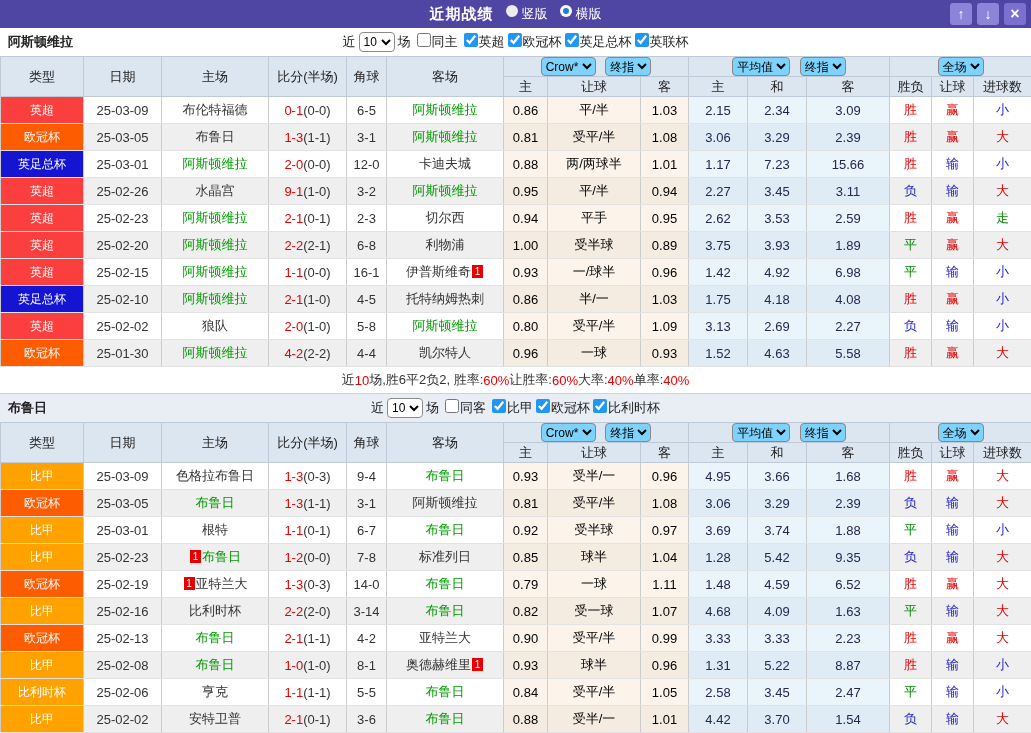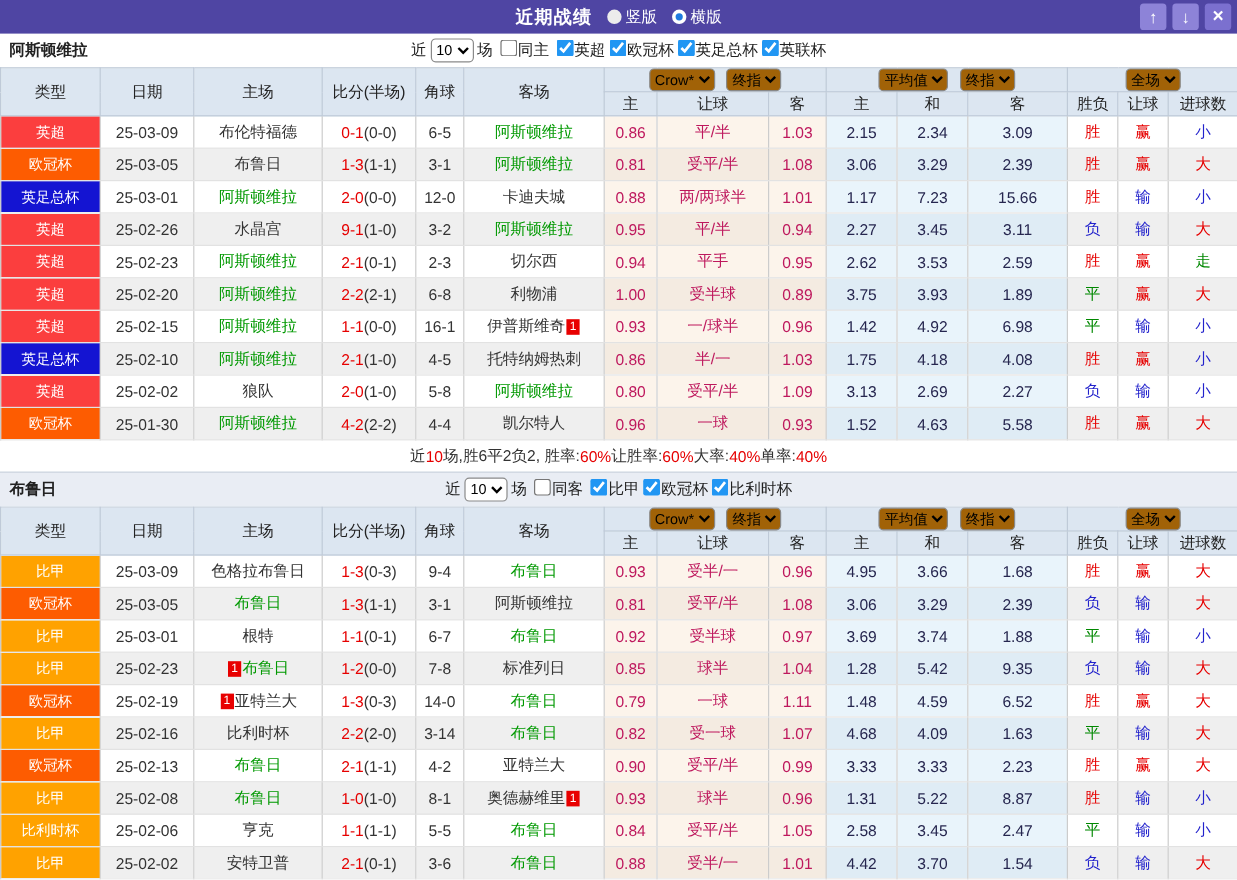--- a/index.html
+++ b/index.html
@@ -1,41 +1,41 @@
 <!DOCTYPE html>
 <html><head>
 <meta charset="utf-8">
 <style>
   html,body{margin:0;padding:0}
   body{width:1031px;font-family:"Liberation Sans","DejaVu Sans",sans-serif;font-size:13px;color:#333;background:#fff}
   
   .topbar{height:28px;background:#4f45a3;position:relative;display:flex;align-items:center;justify-content:center}
   .title{color:#fff;font-weight:bold;font-size:15px;letter-spacing:1px}
-  .radio-opt{display:inline-flex;align-items:center;gap:4px;color:#fff;font-size:13px;margin-left:12px;cursor:pointer}
+  .radio-opt{display:inline-flex;align-items:flex-start;gap:4px;color:#fff;font-size:13px;margin-left:12px;cursor:pointer}
   .radio{width:12px;height:12px;border-radius:50%;background:#ececec;display:inline-block;position:relative}
   .radio.sel{background:#fff}
   .radio.sel::after{content:"";position:absolute;left:3px;top:3px;width:6px;height:6px;border-radius:50%;background:#1e7be0}
   .winbtns{position:absolute;right:5px;top:3px;display:flex;gap:5px}
   .wbtn{width:22px;height:22px;border:none;border-radius:3px;background:#8d83d8;color:#fff;font-size:14px;font-weight:bold;display:flex;align-items:center;justify-content:center;cursor:pointer;padding:0;font-family:inherit}
   .wbtn.close{background:#7b70cf;font-size:16px}
   
   .sec-bar{height:28px;position:relative;display:flex;align-items:center;justify-content:center}
   section:nth-of-type(2) .sec-bar{background:#e9edf4;border-top:1px solid #cdd4df}
   .team{position:absolute;left:8px;font-weight:bold;font-size:13px;color:#222}
   .filter{display:flex;align-items:center;gap:3px;font-size:13px;color:#222}
   .filter select{font-size:12px;height:20px;border:1px solid #8a8a8a;border-radius:4px;background:#fff;font-family:inherit}
   .ck{display:inline-flex;align-items:flex-start;margin-left:3px;cursor:pointer}
   input[type=checkbox]{width:14px;height:14px;accent-color:#2196f3;margin:0 1px 0 0}
   
   table{border-collapse:collapse;table-layout:fixed;width:1031px}
   th{background:#dce6f1;font-weight:normal;border:1px solid #bfcad8;height:19px;font-size:13px;padding:0;color:#222}
-  thead select{font-size:12px;height:19px;border:1px solid #888;border-radius:4px;background:#a16207;margin:0 3px;font-family:inherit}
+  thead select{font-size:12px;height:19px;border:1px solid #888;border-radius:4px;background:#7dd3fc;margin:0 3px;font-family:inherit}
   td{border-left:1px solid #ccc;border-right:1px solid #ccc;border-bottom:1px solid #e2e2e2;height:26px;text-align:center;padding:0;overflow:hidden;white-space:nowrap;color:#333}
   tbody tr:nth-child(even) td{background:#efefef}
-  td.hd{background:#fcf4eb;color:#be185d}
+  td.hd{background:#fcf4eb;color:#000000}
   tbody tr:nth-child(even) td.hd{background:#f4ebe1}
   td.avg{background:#e9f4fb;color:#26264f}
   tbody tr:nth-child(even) td.avg{background:#dfecf5}
   td.c-type{color:#fff;font-size:12px}
   .sc{color:#e60000}
   .hf{color:#333}
   .tname{color:#333}
   .tname.focus{color:#009900}
   .card{display:inline-block;background:#e80000;color:#fff;font-size:10px;line-height:13px;width:11px;height:13px;margin:0 1px;vertical-align:1px;text-align:center}
   

